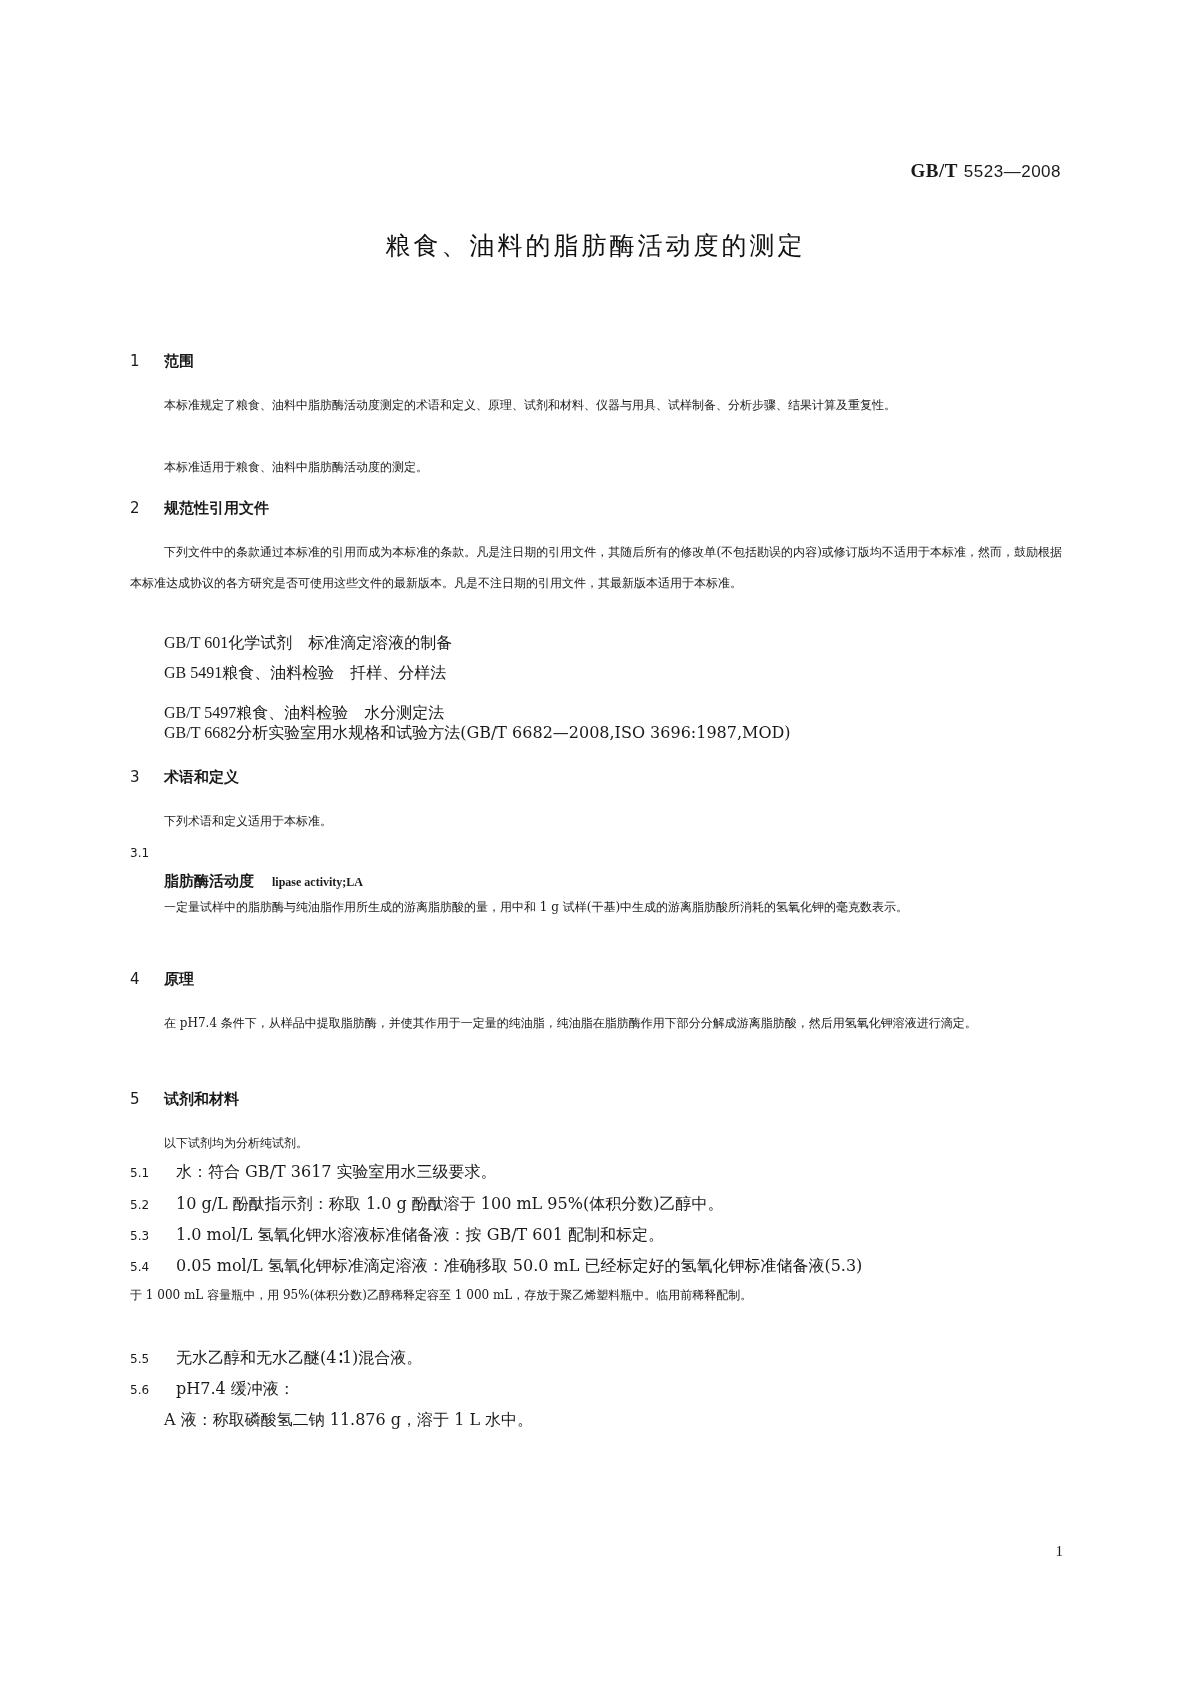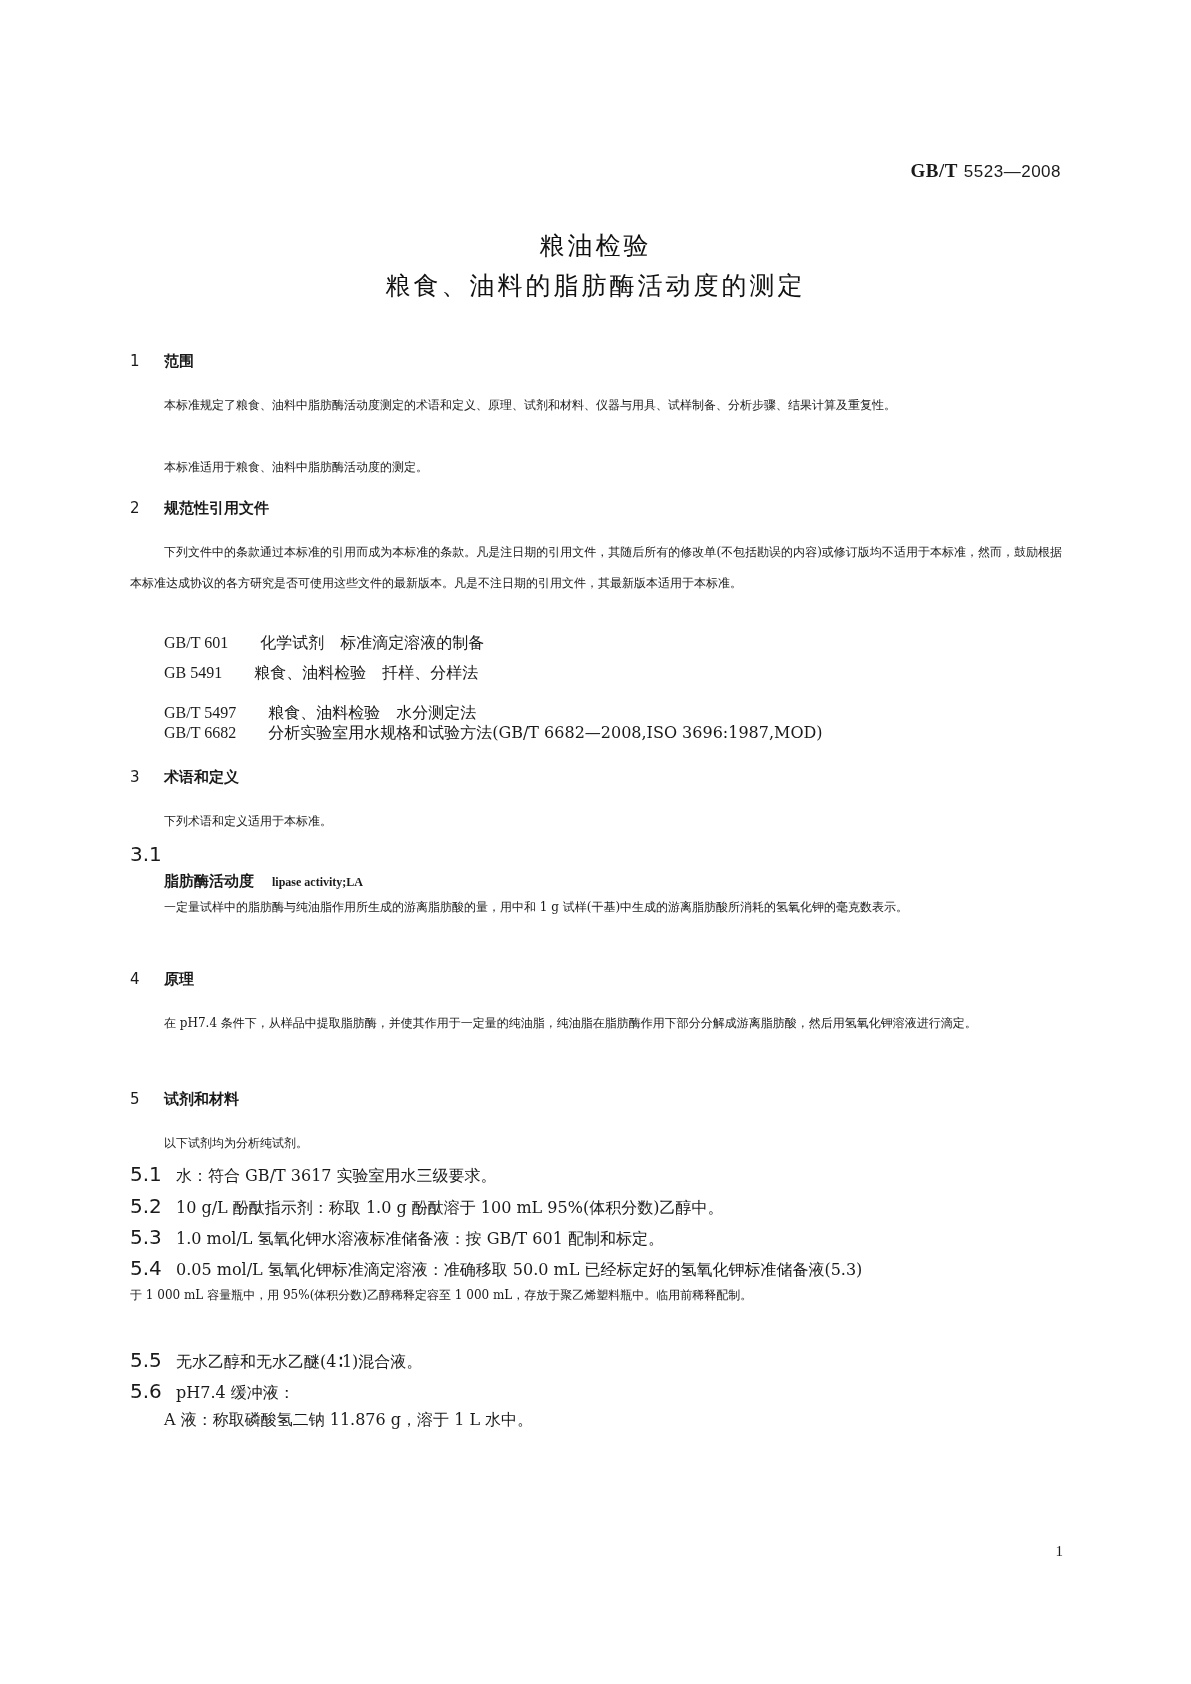--- a/index.html
+++ b/index.html
@@ -18,37 +18,36 @@
   .title-line {
     font-family: "DejaVu Sans", sans-serif; font-size: 25px; letter-spacing: 3px;
     line-height: 40px; color: #111;
   }
   .content { position: absolute; left: 130px; top: 372px; width: 932px; font-size: 16px; }
   .h { font-family: "DejaVu Sans", sans-serif; font-size: 15px; font-weight: bold; position: absolute; left: 0; }
   .h .n { display: inline-block; width: 34px; font-weight: normal; }
   .p { position: absolute; left: 0; width: 932px; line-height: 31px; font-size: 12px; text-align: justify; }
   .indent { text-indent: 34px; }
   .ref { position: absolute; left: 34px; font-size: 16px; white-space: nowrap; }
-  .ref .code { display: inline-block; font-family: "Liberation Serif", serif; margin-right: 32px; }
+  .ref .code { display: inline-block; font-family: "Liberation Serif", serif; margin-right: 0; }
   .clause { position: absolute; left: 0; font-size: 16px; white-space: nowrap; }
-  .clause .cn { display: inline-block; width: 46px; font-family: "DejaVu Sans", sans-serif; font-size: 20px; }
+  .clause .cn { display: inline-block; width: 46px; font-family: "DejaVu Sans", sans-serif; font-size: 12px; }
   .term { position: absolute; left: 34px; font-family: "DejaVu Sans", sans-serif; font-weight: bold; font-size: 15px; }
   .term .en { font-family: "Liberation Serif", serif; font-size: 12px; margin-left: 18px; }
   .page-num { position: absolute; right: 128px; top: 1543px; font-size: 15px; font-family: "Liberation Serif", serif; }
 </style>
 </head>
 <body>
 
 <div class="std-code">
   <span class="gb">GB/T</span>
   <span class="num">5523—2008</span>
 </div>
 
 <div class="title-block">
-  <div class="title-line">粮油检验</div>
   <div class="title-line">粮食、油料的脂肪酶活动度的测定</div>
 </div>
 
 <div class="content">
 
   <div class="h" style="top:-20px">
     <span class="n">1</span><span>范围</span>
   </div>
   <div class="p indent" style="top:18px">本标准规定了粮食、油料中脂肪酶活动度测定的术语和定义、原理、试剂和材料、仪器与用具、试样制备、分析步骤、结果计算及重复性。</div>
   <div class="p indent" style="top:80px">本标准适用于粮食、油料中脂肪酶活动度的测定。</div>

